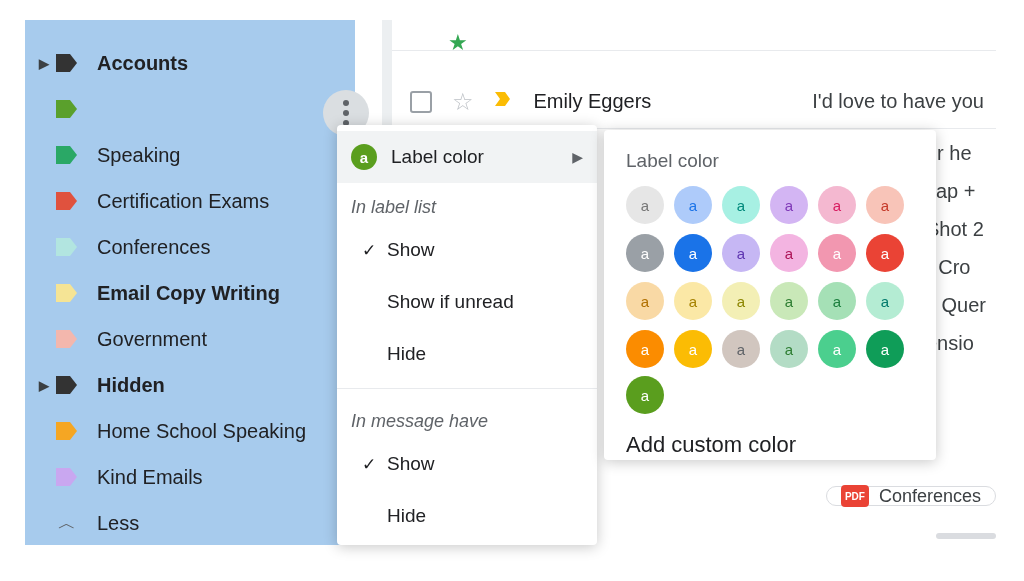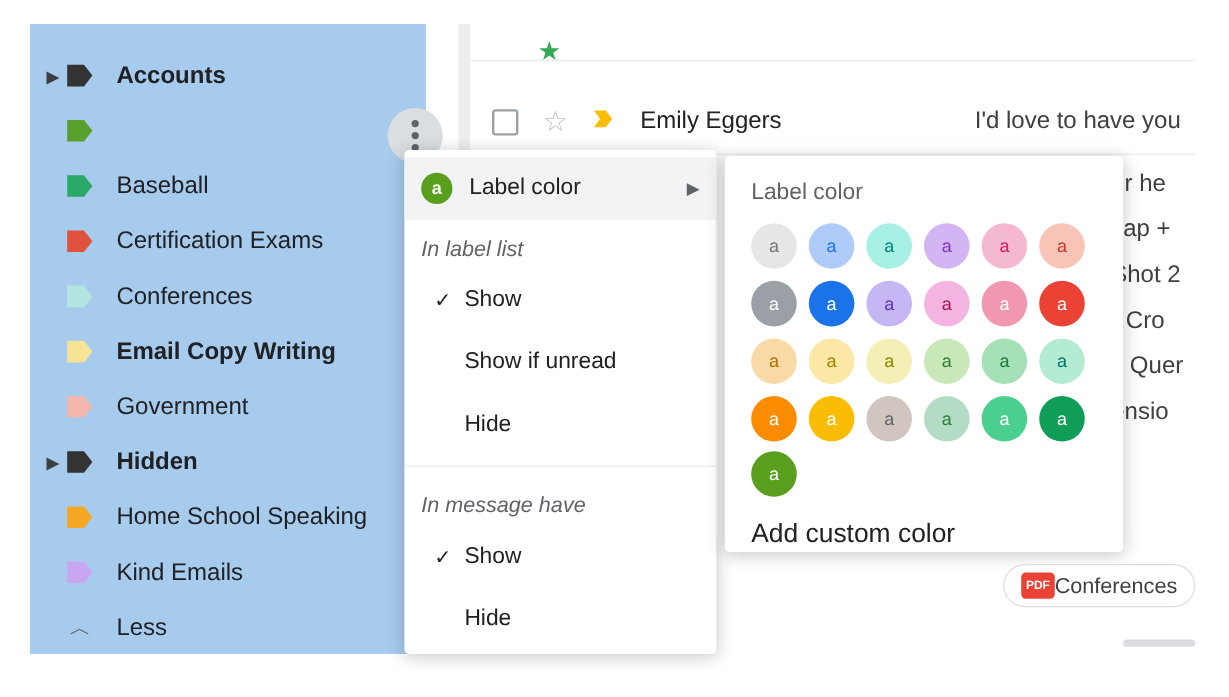--- a/index.html
+++ b/index.html
@@ -84,22 +84,22 @@
   .swatch-grid { display:grid; grid-template-columns:repeat(6,38px); gap:10px 10px; margin-bottom:12px; }
   .swatch {
     width:38px; height:38px; border-radius:50%; display:flex; align-items:center; justify-content:center;
     font-size:15px; font-weight:500; color:#5f6368; cursor:pointer;
   }
   .swatch.curr { grid-column:1; }
   .flyout .link-row { font-size:22px; color:#202124; padding:14px 0; cursor:pointer; }
 
   
   .chip {
-    position:absolute; right:28px; bottom:75px; height:36px;
-    display:flex; align-items:center; padding:0 14px;
+    position:absolute; right:28px; bottom:75px; height:20px;
+    display:flex; align-items:center; gap:10px; padding:0 14px;
     border:1px solid #dadce0; border-radius:18px; font-size:18px; color:#3c4043;
     background:#fff;
   }
   .chip .pdf-badge { width:28px; height:22px; border-radius:4px; background:#ea4335; color:#fff; font-size:10px; font-weight:700; display:flex; align-items:center; justify-content:center; }
 
   
   .tiny-bar { position:absolute; right:28px; bottom:42px; width:60px; height:6px; background:#dadce0; border-radius:3px; }
   .top-star { position:absolute; left:448px; top:30px; color:#34a853; font-size:22px; }
 </style>
 </head>
@@ -118,21 +118,21 @@
       </div>
       <div class="sb-item"> 
         <svg class="sb-label-icon" viewBox="0 0 24 22">
           <path d="M1 2h14l7 9-7 9H1z" fill="#5aa02c"></path>
         </svg>
       </div>
       <div class="sb-item"> 
         <svg class="sb-label-icon" viewBox="0 0 24 22">
           <path d="M1 2h14l7 9-7 9H1z" fill="#2aa866"></path>
         </svg>
-        <span class="sb-text">Baseball</span>
+        <span class="sb-text">Speaking</span>
       </div>
       <div class="sb-item"> 
         <svg class="sb-label-icon" viewBox="0 0 24 22">
           <path d="M1 2h14l7 9-7 9H1z" fill="#e0523e"></path>
         </svg>
         <span class="sb-text">Certification Exams</span>
       </div>
       <div class="sb-item"> 
         <svg class="sb-label-icon" viewBox="0 0 24 22">
           <path d="M1 2h14l7 9-7 9H1z" fill="#b2e5e0"></path>

